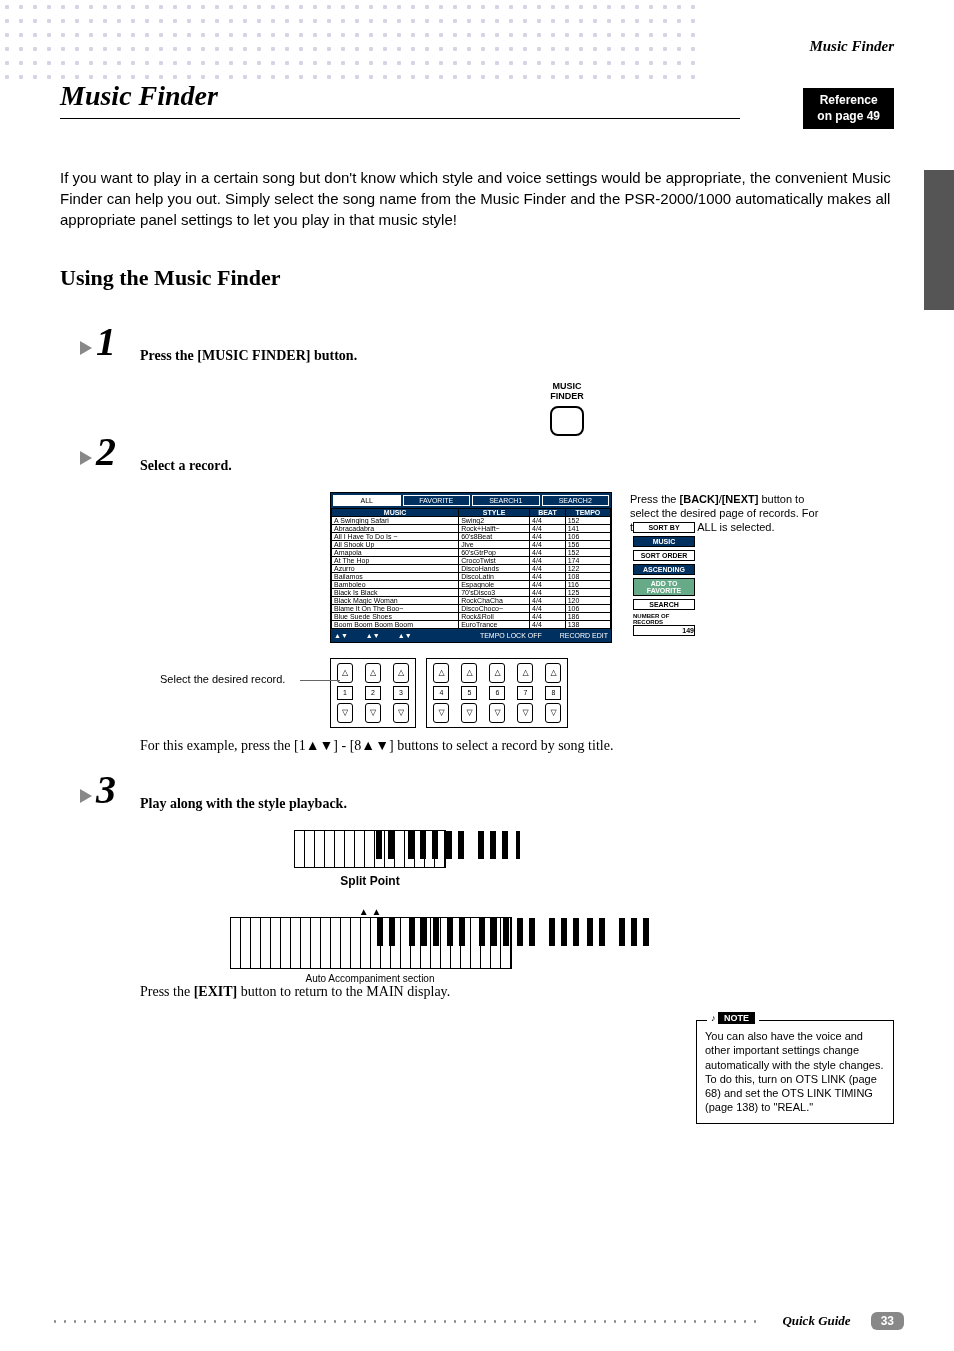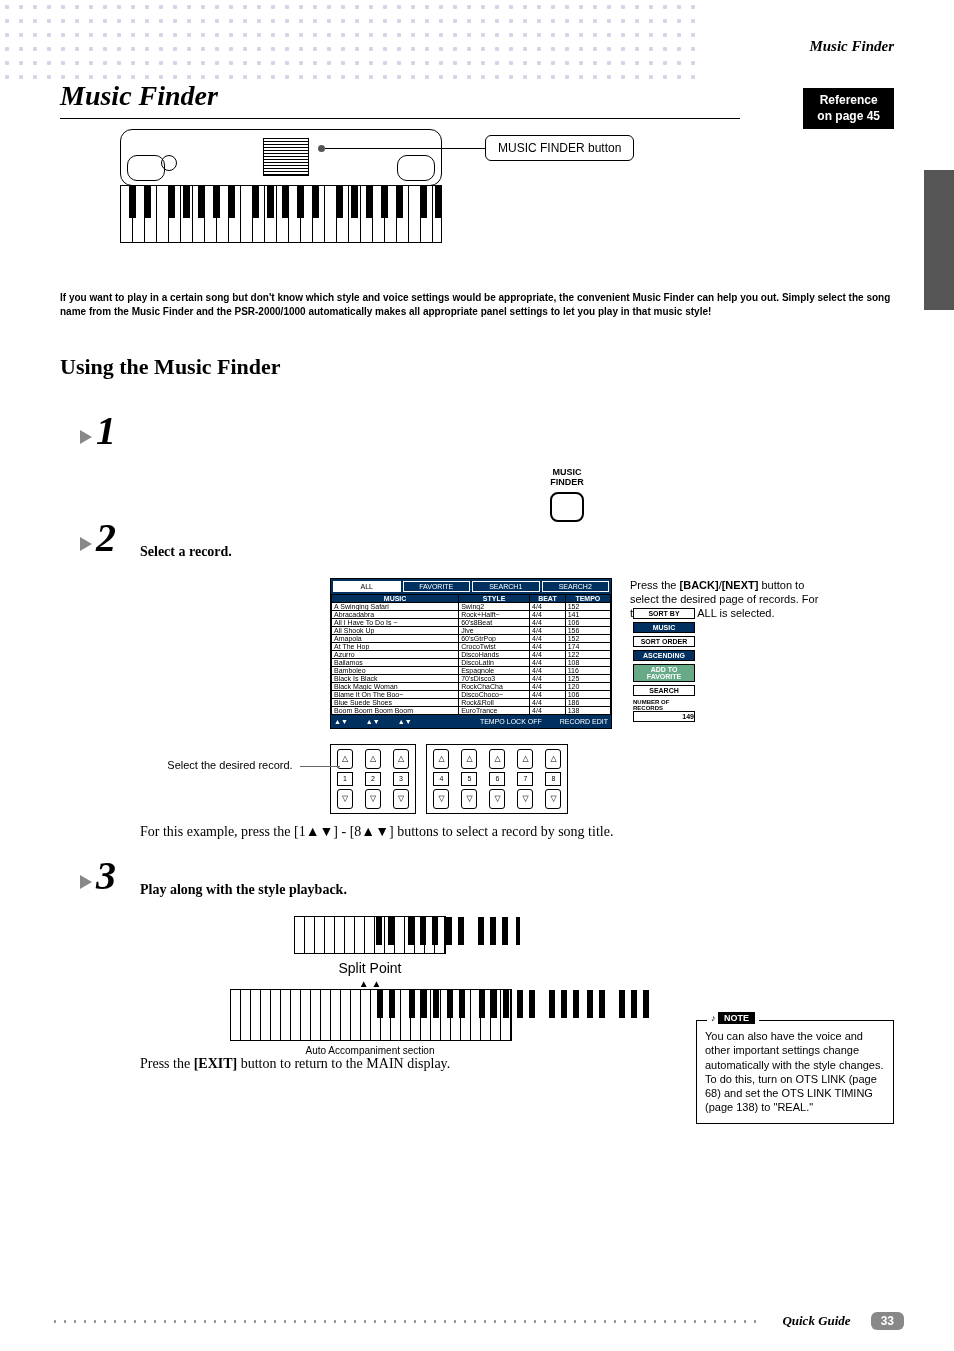--- a/index.html
+++ b/index.html
@@ -139,22 +139,22 @@
     top: 0;
     left: 0;
     width: 100%;
     height: 32px;
     background: repeating-linear-gradient(90deg,
       transparent 0 8px, #000 8px 15px, transparent 15px 23px, #000 23px 30px, transparent 30px 47px,
       #000 47px 54px, transparent 54px 62px, #000 62px 69px, transparent 69px 77px, #000 77px 84px, transparent 84px 84px);
     background-size: 84px 100%;
   }
   .intro-text {
-    font-weight: bold;
-    font-size: 10px;
+    font-weight: normal;
+    font-size: 15px;
     line-height: 1.4;
     margin-bottom: 35px;
     margin-top: 48px;
   }
   .section-title {
     font-family: "Times New Roman", serif;
     font-weight: bold;
     font-size: 22px;
     margin-bottom: 35px;
   }
@@ -313,21 +313,21 @@
     font-size: 7px;
     display: flex;
     align-items: center;
     justify-content: center;
   }
   .select-record-note {
     position: absolute;
     left: -170px;
     top: 15px;
     font-size: 11px;
-    text-align: center;
+    text-align: left;
     width: 140px;
   }
   .select-record-note::after {
     content: "";
     position: absolute;
     border-top: 1px solid #666;
     width: 40px;
     top: 7px;
     right: -40px;
   }
@@ -354,22 +354,23 @@
     position: absolute;
     top: 0;
     width: 100%;
     height: 28px;
     background: repeating-linear-gradient(90deg,
       transparent 0 6px, #000 6px 12px, transparent 12px 18px, #000 18px 24px, transparent 24px 38px,
       #000 38px 44px, transparent 44px 50px, #000 50px 56px, transparent 56px 62px, #000 62px 68px, transparent 68px 70px);
     background-size: 70px 100%;
   }
   .split-point {
-    font-size: 14px;
-    margin: 6px 0 2px;
+    font-size: 12px;
+    margin: 6px 0 18px;
+    font-weight: bold;
   }
   .auto-label {
     font-size: 10px;
     margin-top: 4px;
     margin-left: 0px;
   }
   .note-box {
     position: absolute;
     right: 60px;
     top: 1020px;
@@ -447,45 +448,34 @@
 <div class="page">
   <div class="top-dots"></div>
   <div class="header-right">Music Finder</div>
   <div class="side-tab"></div>
 
   <div class="title">Music Finder</div>
   <div class="title-underline"></div>
 
   <div class="ref-box">
     <div>Reference</div>
-    <div>on page 45</div>
-  </div>
-
-  <div class="keyboard-diagram">
-    <div class="keyboard-top">
-      <div class="kb-speaker-l"></div>
-      <div class="kb-circle"></div>
-      <div class="kb-screen"></div>
-      <div class="kb-dot"></div>
-      <div class="kb-line"></div>
-      <div class="kb-speaker-r"></div>
-    </div>
-    <div class="callout">MUSIC FINDER button</div>
-    <div class="piano"></div>
-  </div>
+    <div>on page 49</div>
+  </div>
+
 
   <div class="intro-text">If you want to play in a certain song but don't know which style and voice settings would be appropriate, the convenient Music Finder can help you out. Simply select the song name from the Music Finder and the PSR-2000/1000 automatically makes all appropriate panel settings to let you play in that music style!</div>
 
   <div class="section-title">Using the Music Finder</div>
 
   <div class="step">
     <div class="step-marker">
       <div class="triangle"></div>
       <div class="step-num">1</div>
     </div>
+    <div class="step-label">Press the [MUSIC FINDER] button.</div>
   </div>
   <div class="mf-button-wrap">
     <div class="mf-button-label">MUSIC</div>
     <div class="mf-button-label">FINDER</div>
     <div class="mf-button"></div>
   </div>
 
   <div class="step">
     <div class="step-marker">
       <div class="triangle"></div>

